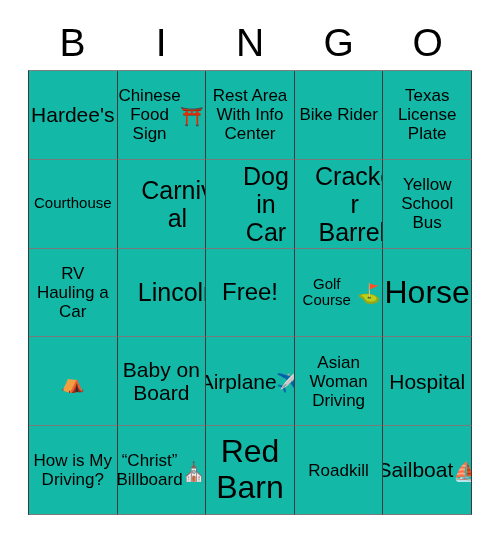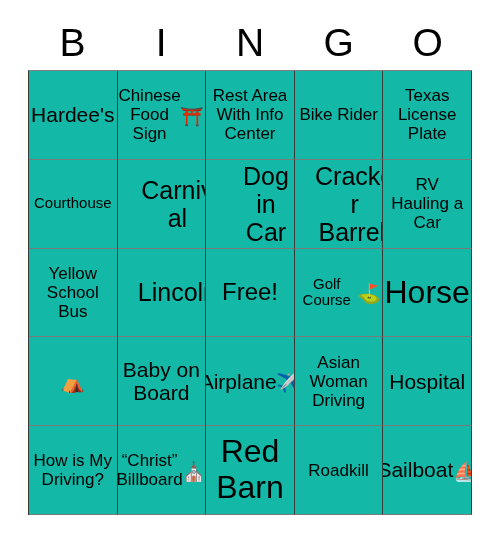--- a/index.html
+++ b/index.html
@@ -132,25 +132,25 @@
     <div class="cell fs-xl">
       <span class="cell-text">Carnival</span>
     </div>
     <div class="cell fs-xl">
       <span class="cell-text">Dog in Car</span>
     </div>
     <div class="cell fs-xl">
       <span class="cell-text">Cracker Barrell</span>
     </div>
     <div class="cell fs-md">
+      <span class="cell-text">Yellow School Bus</span>
+    </div>
+
+    <div class="cell fs-md">
       <span class="cell-text">RV Hauling a Car</span>
-    </div>
-
-    <div class="cell fs-md">
-      <span class="cell-text">Yellow School Bus</span>
     </div>
     <div class="cell fs-xl">
       <span class="cell-text">Lincoln</span>
     </div>
     <div class="cell free">
       <span class="cell-text">Free!</span>
     </div>
     <div class="cell fs-sm em-md">
       <span class="cell-text">Golf Course</span>
       <span class="cell-emoji">⛳</span>

